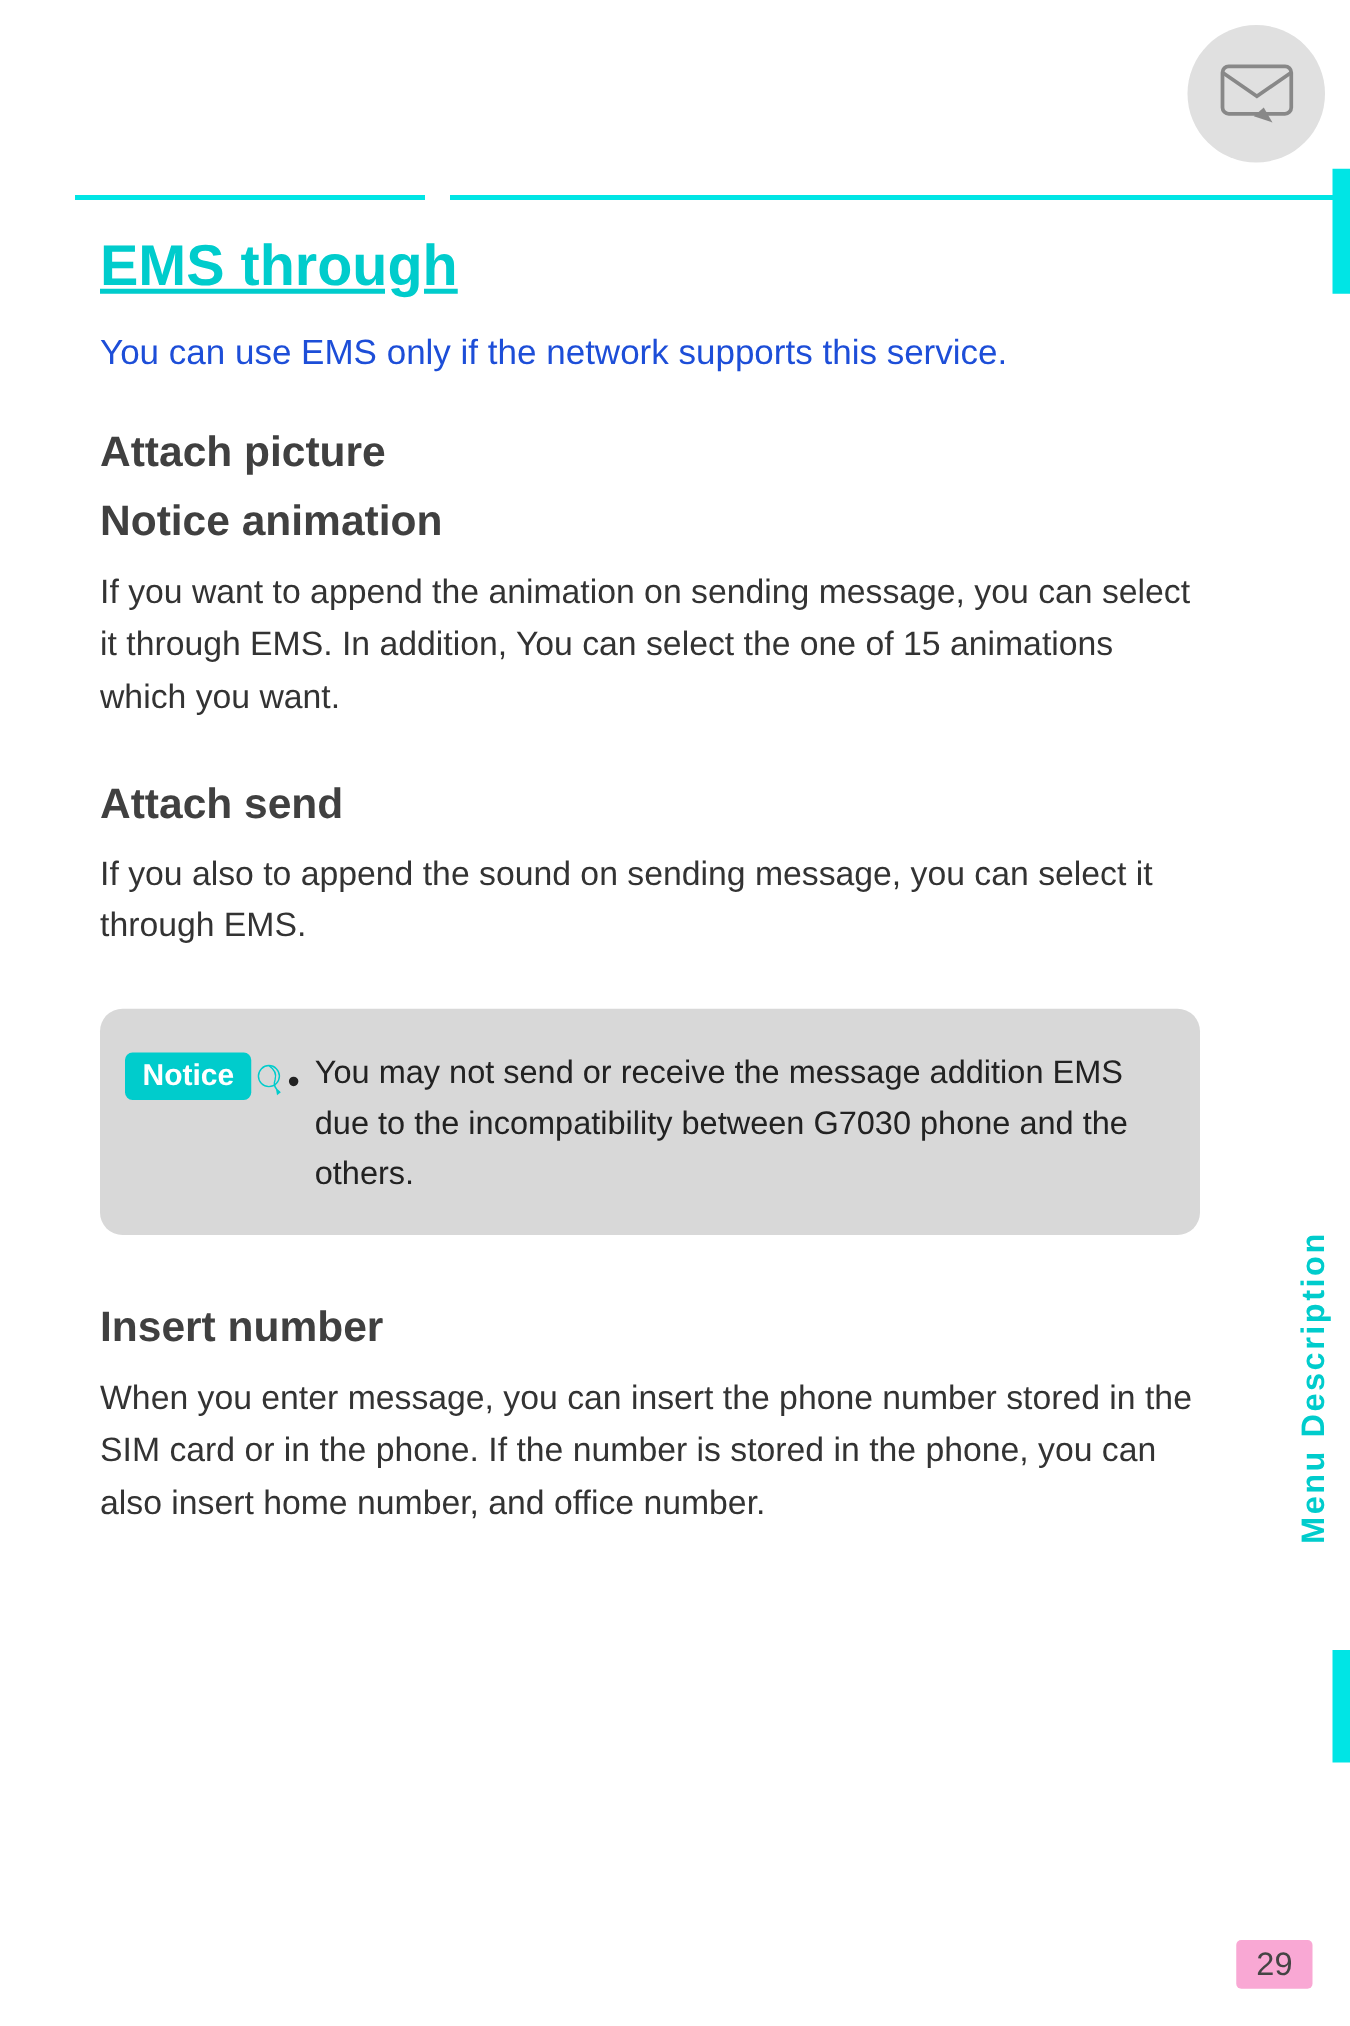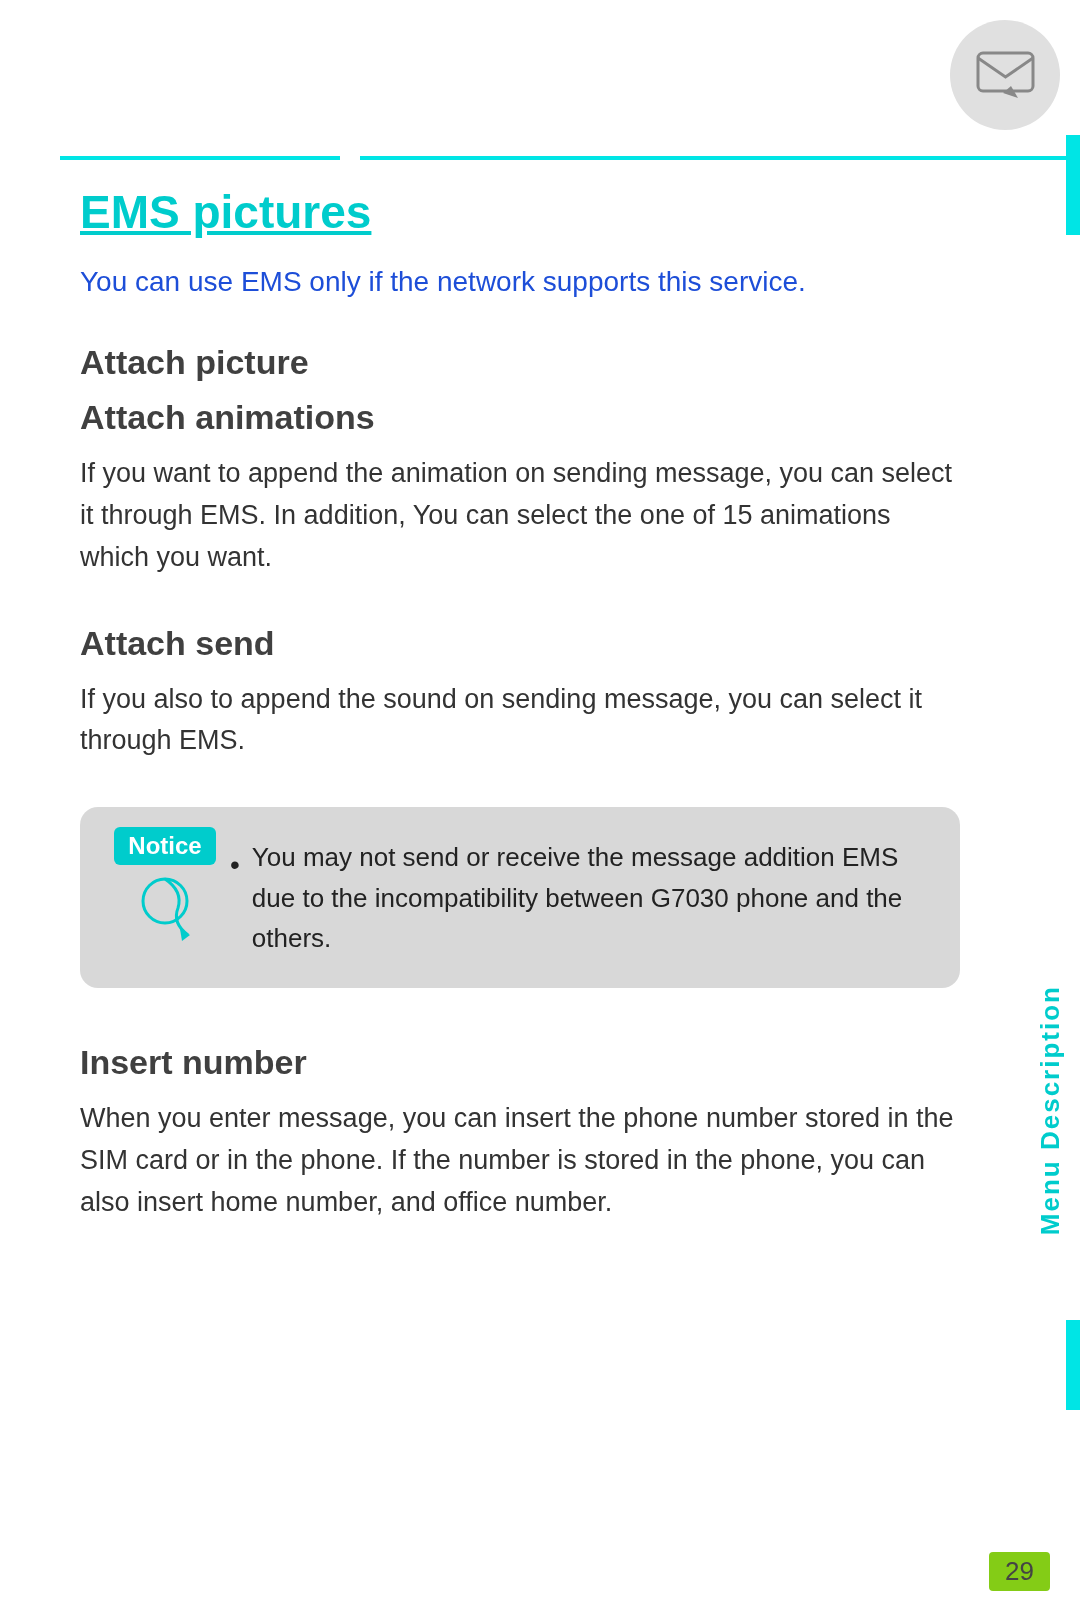--- a/index.html
+++ b/index.html
@@ -120,21 +120,21 @@
       border-radius: 18px;
       padding: 30px 36px 30px 20px;
       margin-bottom: 55px;
       position: relative;
     }
 
     .notice-icon-area {
       flex-shrink: 0;
       width: 130px;
       display: flex;
-      flex-direction: column;
+      flex-direction: row;
       align-items: center;
       margin-top: -10px;
       justify-content: flex-end;
     }
 
     .notice-badge {
       background: #00cccc;
       color: #ffffff;
       font-size: 24px;
       font-weight: bold;
@@ -199,21 +199,21 @@
       background: #00e5e5;
     }
 
     
     .page-number {
       position: absolute;
       bottom: 30px;
       right: 30px;
       font-size: 26px;
       color: #444;
-      background: #84cc16;
+      background: #f9a8d4;
       padding: 4px 16px;
       border-radius: 4px;
     }
   </style>
 </head>
 <body>
 
 <div class="top-bar">
   <div class="top-bar-left"></div>
   <div class="top-bar-gap"></div>
@@ -225,27 +225,27 @@
 <div class="corner-icon">
   <svg viewBox="0 0 65 65" fill="none" xmlns="http://www.w3.org/2000/svg">
     <rect x="5" y="10" width="55" height="38" rx="5" fill="none" stroke="#888" stroke-width="3"></rect>
     <path d="M5 15 L32.5 34 L60 15" stroke="#888" stroke-width="3" fill="none"></path>
     <path d="M38 43 L45 55 L30 50 Z" fill="#888"></path>
   </svg>
 </div>
 
 <div class="content">
 
-  <div class="page-title">EMS pictures</div>
+  <div class="page-title">EMS through</div>
 
   <p class="intro-text">You can use EMS only if the network supports this service.</p>
 
   <div class="section-heading">Attach picture</div>
 
-  <div class="section-heading">Attach animations</div>
+  <div class="section-heading">Notice animation</div>
   <p class="body-text">If you want to append the animation on sending message, you can select it through EMS. In addition, You can select  the one of 15 animations which you want.</p>
 
   <div class="section-heading">Attach send</div>
   <p class="body-text">If you also to append the sound on sending message, you can select it through EMS.</p>
 
   <div class="notice-container">
     <div class="notice-icon-area">
       <span class="notice-badge">Notice</span>
 
       <svg class="notice-arrow-icon" viewBox="0 0 75 75" fill="none" xmlns="http://www.w3.org/2000/svg">

